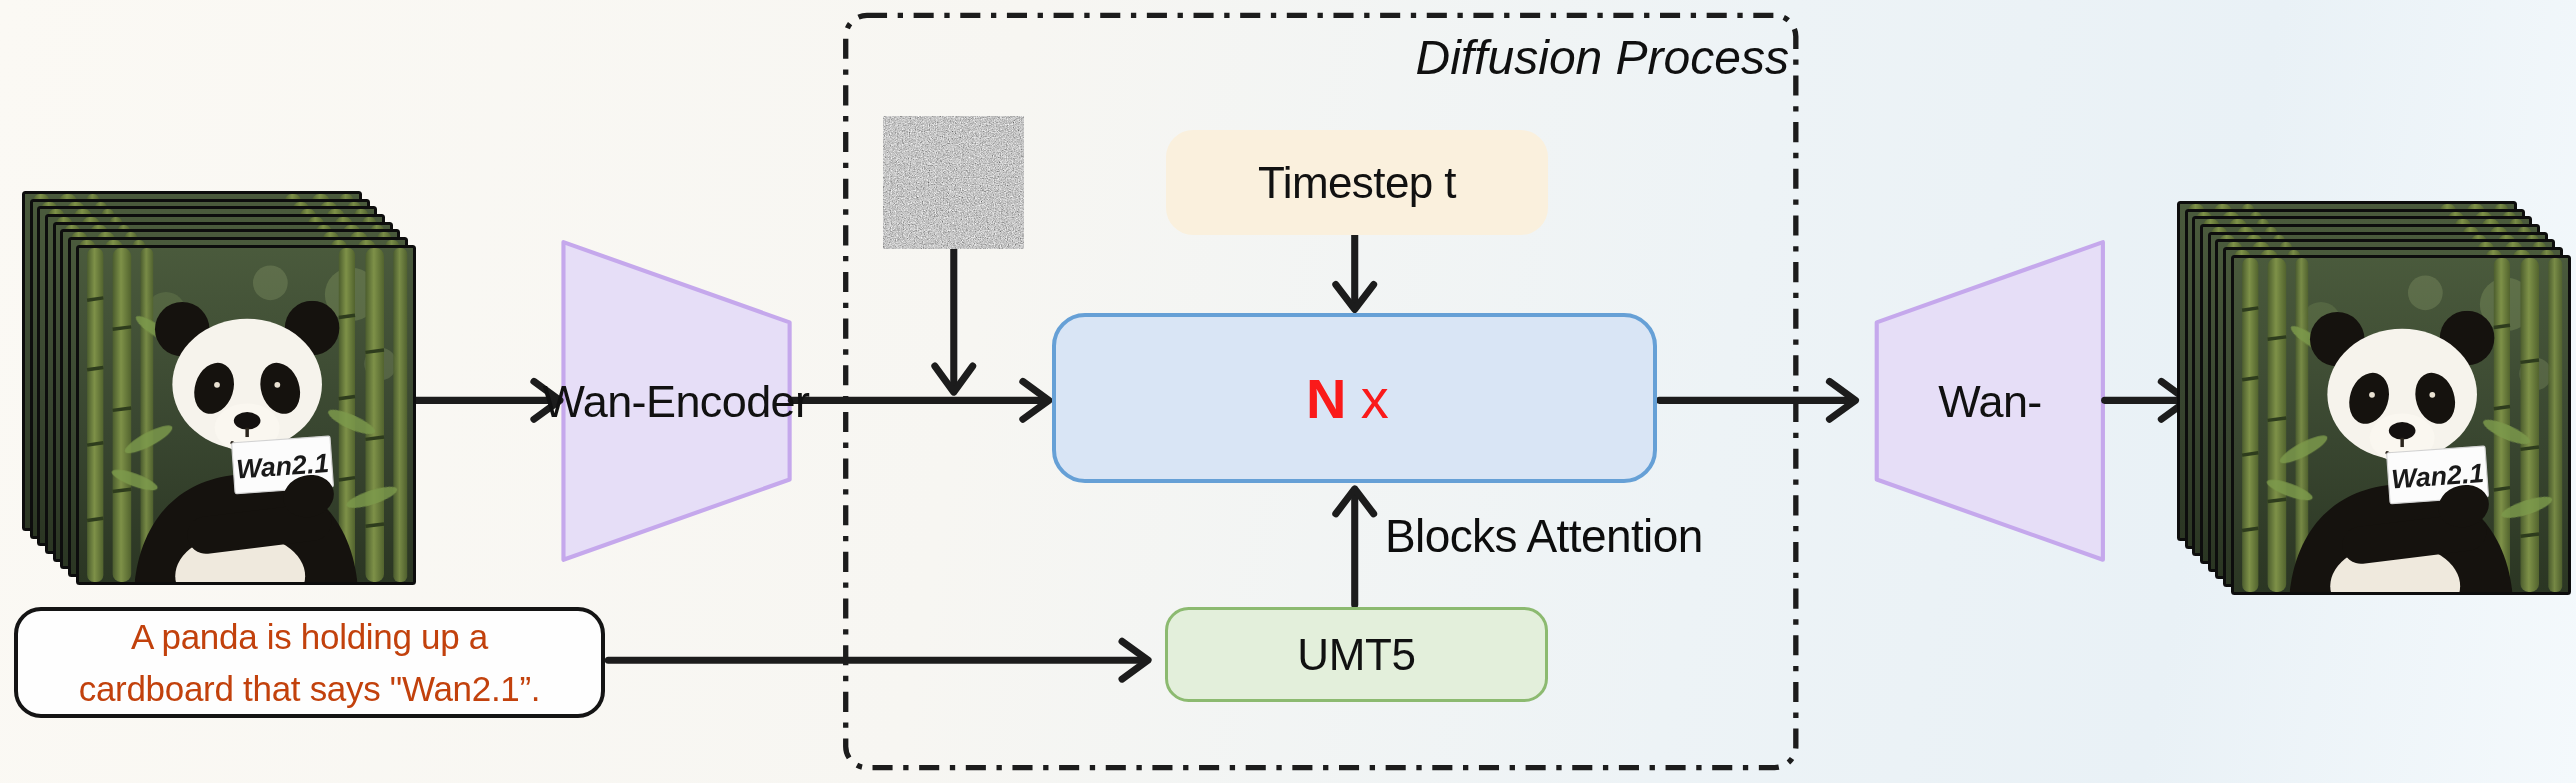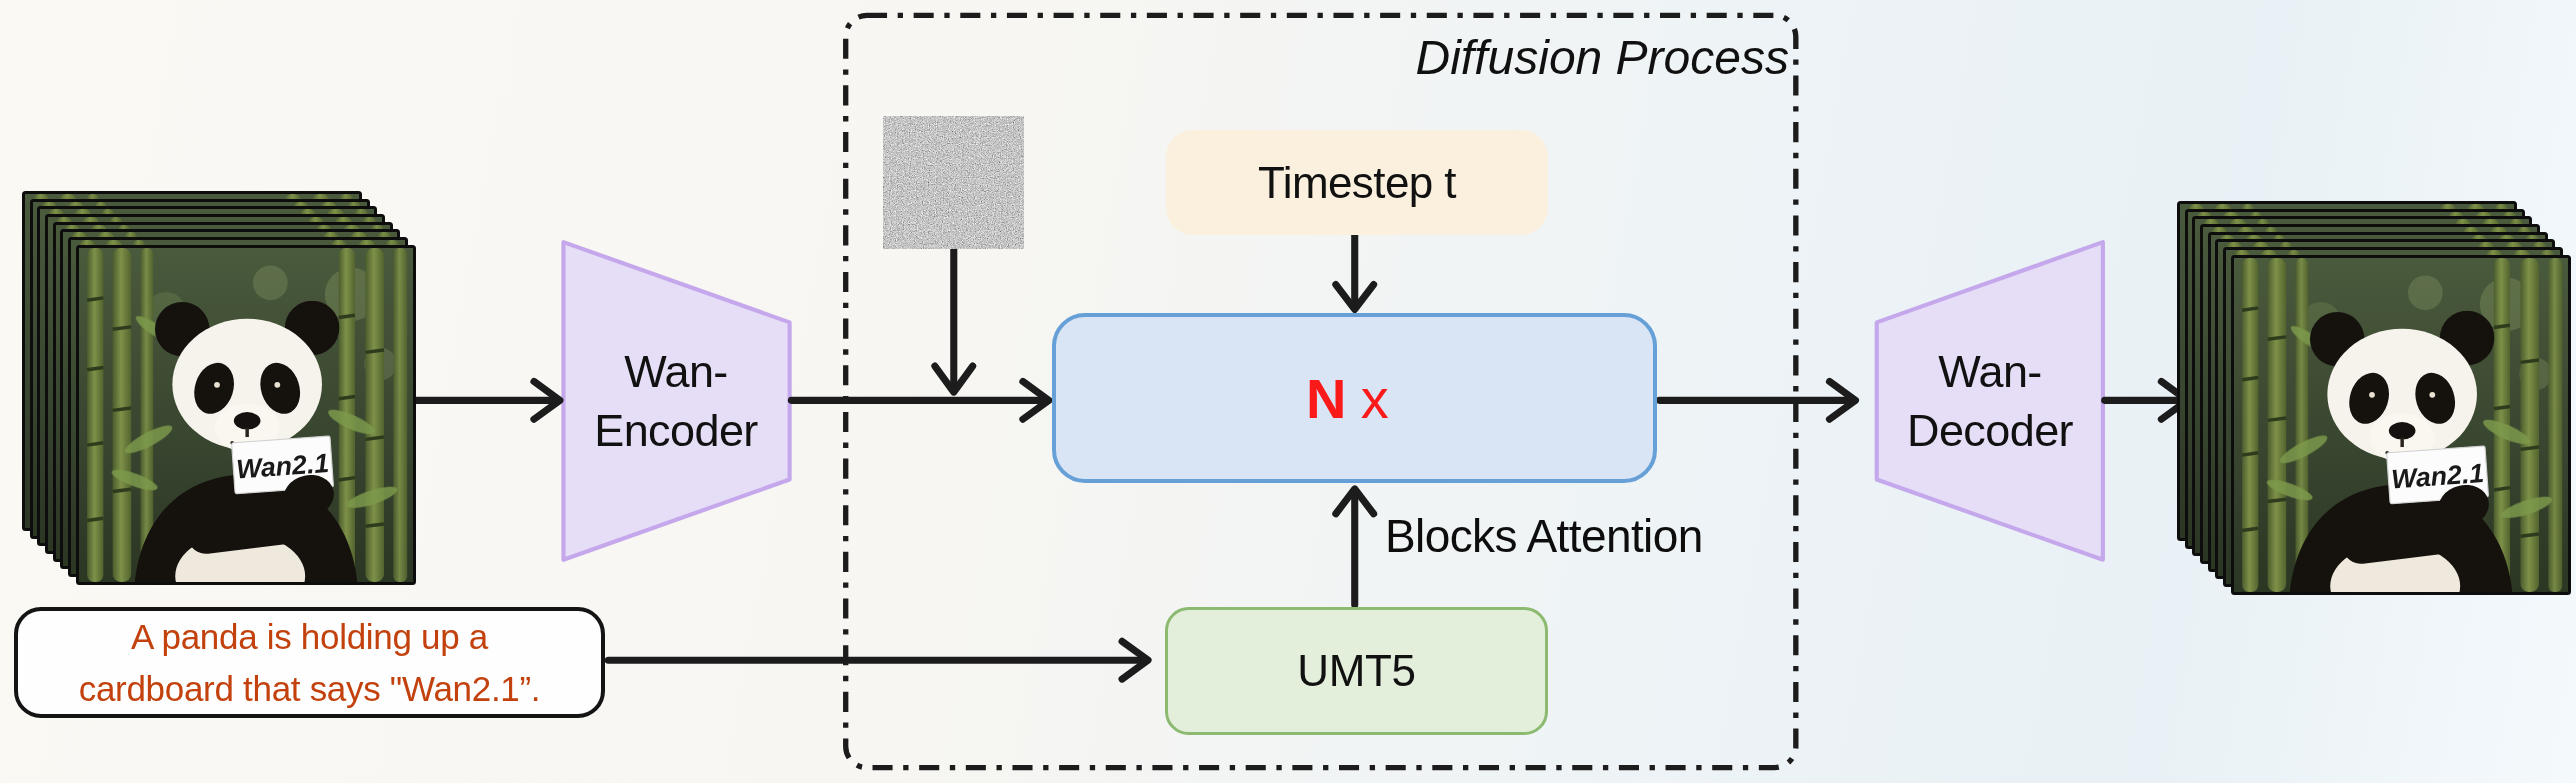--- a/index.html
+++ b/index.html
@@ -20,32 +20,32 @@
     background:#faf0dd;border-radius:27px;
     font-size:44px;letter-spacing:-0.6px;
   }
   .dit-box{
     left:1052px;top:313px;width:605px;height:170px;
     background:#d9e5f5;border:4.1px solid #66a0d6;border-radius:33px;
     font-size:56px;letter-spacing:-0.6px;white-space:pre;
   }
   .dit-n{font-weight:bold;}
   .umt5-box{
-    left:1165px;top:607px;width:383px;height:128px;
+    left:1165px;top:607px;width:383px;height:95px;
     background:#e3efdb;border:3.5px solid #8cba70;border-radius:23.6px;
     font-size:44px;letter-spacing:-0.3px;text-align:right;
   }
   .prompt-box{
     left:14px;top:607px;width:591px;height:111px;
     background:#fefefe;border:4.7px solid #141414;border-radius:27px;
     font-size:35px;line-height:52px;color:#c2410c;letter-spacing:-0.3px;
     flex-direction:column;
   }
   .trap-label{
-    z-index:3;display:flex;flex-direction:column;align-items:center;justify-content:center;
+    z-index:3;display:flex;flex-direction:row;align-items:center;justify-content:center;
     font-size:45px;line-height:59px;letter-spacing:-0.6px;text-align:center;
   }
   .enc-label{left:563px;top:242px;width:226px;height:318px;}
   .dec-label{left:1877px;top:242px;width:226px;height:318px;}
   .diffusion-title{
     z-index:3;top:31px;right:787px;
     font-size:48px;font-style:italic;line-height:54px;color:#101010;
   }
   .cross-attn{
     z-index:3;left:1385px;top:509px;
@@ -295,17 +295,16 @@
     <span>A panda is holding up a</span>
     <span>cardboard that says "Wan2.1”.</span>
   </div>
 
   <div class="abs trap-label enc-label">
     <span>Wan-</span>
     <span>Encoder</span>
   </div>
   <div class="abs trap-label dec-label">
     <span>Wan-</span>
-    <span>Decoder</span>
   </div>
 
 </div>
 
 
 </body></html>

